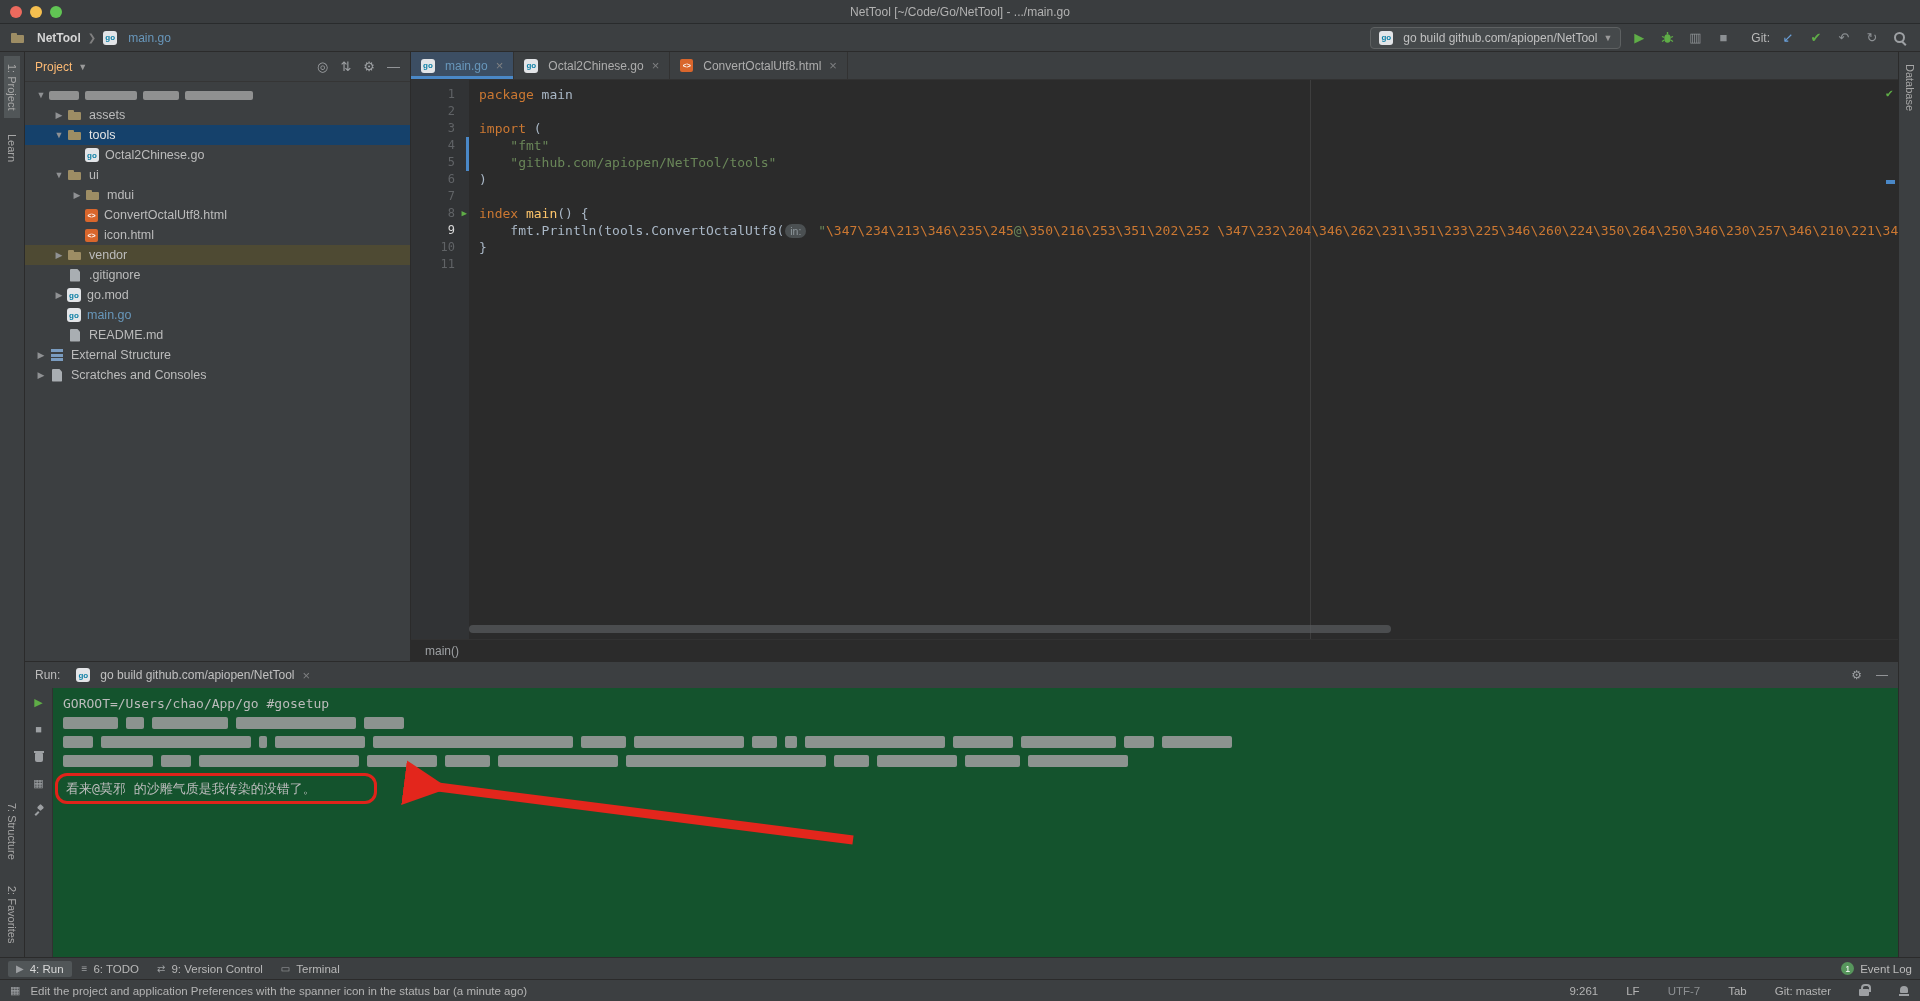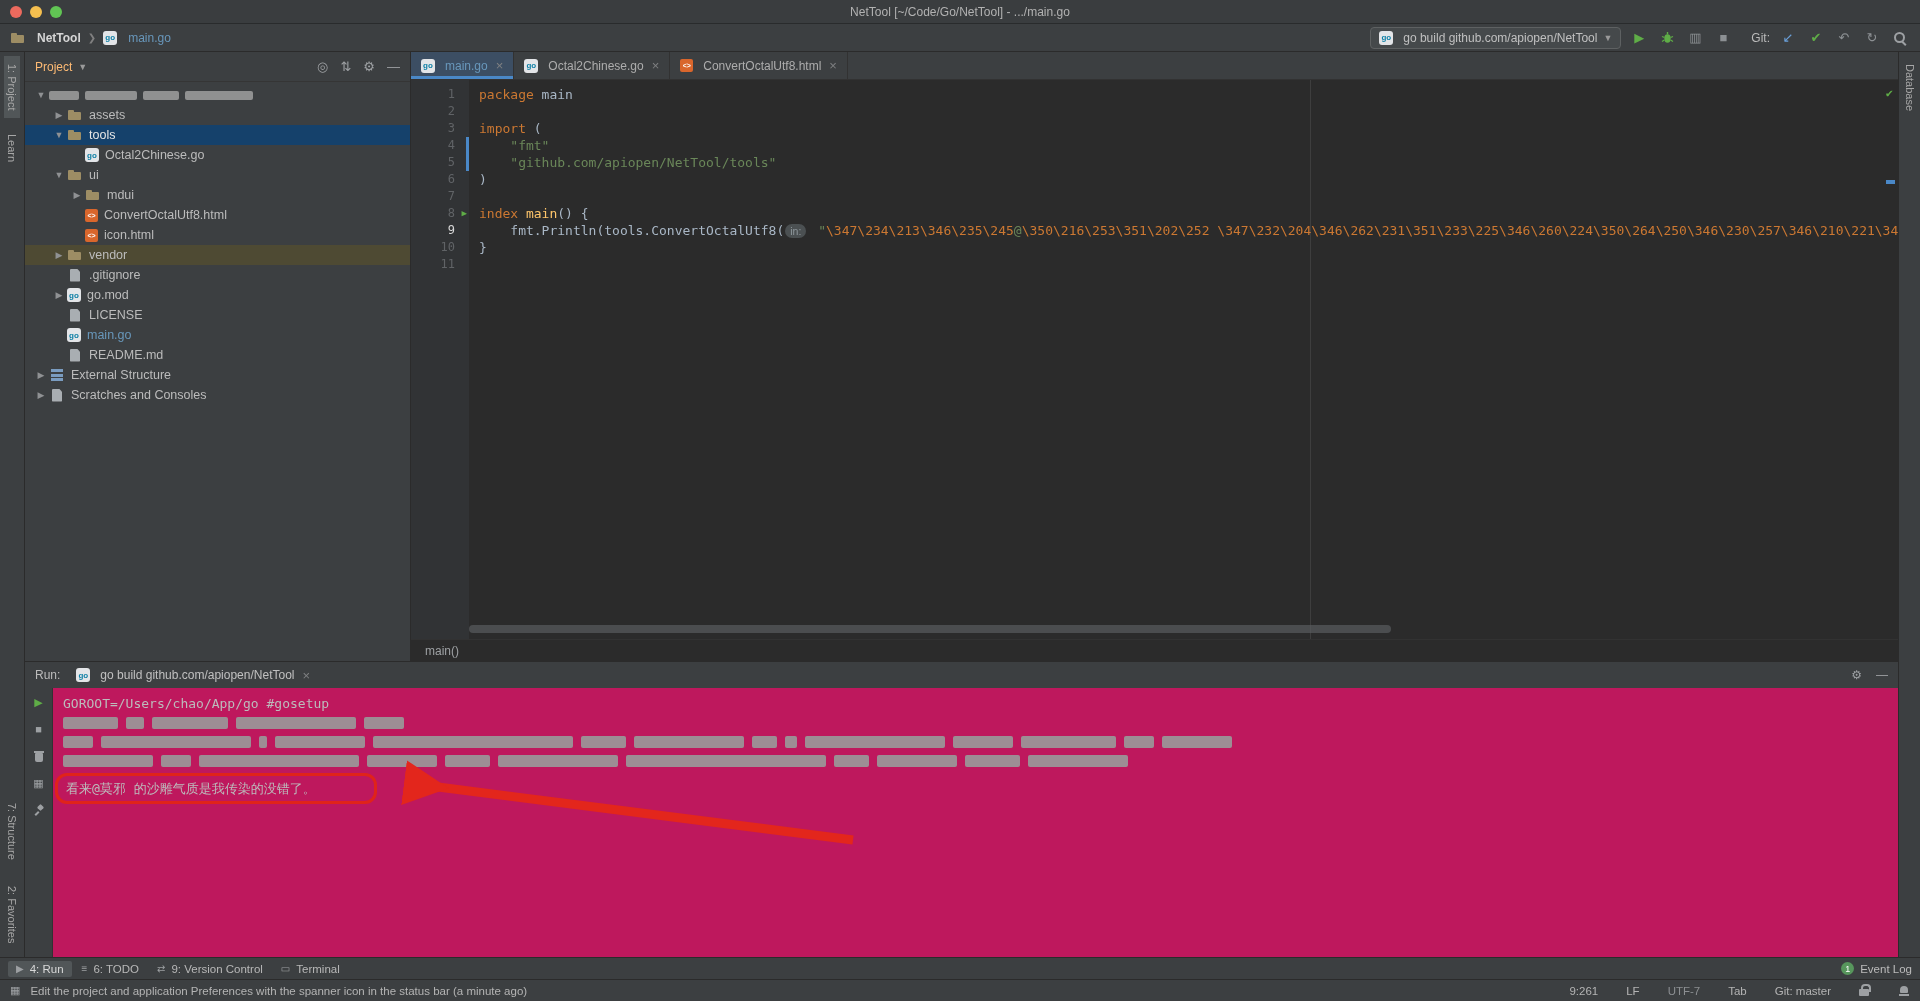--- a/index.html
+++ b/index.html
@@ -107,21 +107,21 @@
 
 
 .run-panel{height:296px;flex:none;background:#3c3f41;border-top:1px solid #2b2b2b;display:flex;flex-direction:column}
 .rp-header{height:26px;display:flex;align-items:center;padding:0 10px;gap:10px;flex:none}
 .rp-tab{display:flex;align-items:center;gap:6px;height:26px;color:#c0c0c0;padding:0 6px}
 .rp-icons{margin-left:auto;display:flex;gap:14px;color:#9da0a3;align-items:center}
 .rp-body{flex:1;display:flex;min-height:0}
 .rp-toolbar{width:28px;flex:none;border-right:1px solid #323232;display:flex;flex-direction:column;align-items:center;padding-top:6px;gap:11px}
 .rpt{width:16px;height:16px;display:flex;align-items:center;justify-content:center;color:#9da0a3;font-size:11px}
 .rpt.play{color:#5fad47}
-.console{flex:1;background:#be185d;position:relative;overflow:hidden;font-family:"DejaVu Sans Mono",monospace;font-size:13px;line-height:19px;padding:6px 10px;color:#bcbcbc}
+.console{flex:1;background:#14532d;position:relative;overflow:hidden;font-family:"DejaVu Sans Mono",monospace;font-size:13px;line-height:19px;padding:6px 10px;color:#bcbcbc}
 .con-line{min-height:19px;display:flex;align-items:center;white-space:pre}
 .redbox{display:inline-block;border:3px solid #e0231a;border-radius:12px;padding:3px 58px 3px 8px;margin:3px 0 3px -8px}
 .arrow-overlay{position:absolute;inset:0;pointer-events:none}
 
 
 .toolbar-bottom{height:22px;background:#3c3f41;border-top:1px solid #2b2b2b;display:flex;align-items:center;padding:0 8px;gap:2px;flex:none;font-size:11.5px}
 .twbtn{display:flex;align-items:center;gap:6px;padding:2px 8px;color:#b8b8b8;border-radius:2px}
 .twbtn.active{background:#515658;color:#d8d8d8}
 .twico{color:#9da0a3;font-size:10px}
 .eventlog{margin-left:auto;display:flex;align-items:center;gap:6px}
@@ -261,25 +261,20 @@
               <span class="ico ico-file"></span>
               <span class="tlabel">.gitignore</span>
             </div>
             <div class="trow" style="padding-left: 26px;">
               <span class="tarrow">▶</span>
               <span class="ico ico-go"></span>
               <span class="tlabel">go.mod</span>
             </div>
             <div class="trow" style="padding-left: 26px;">
               <span class="tarrow"></span>
-              <span class="ico ico-file"></span>
-              <span class="tlabel">LICENSE</span>
-            </div>
-            <div class="trow" style="padding-left: 26px;">
-              <span class="tarrow"></span>
               <span class="ico ico-go"></span>
               <span class="tlabel mod">main.go</span>
             </div>
             <div class="trow" style="padding-left: 26px;">
               <span class="tarrow"></span>
               <span class="ico ico-file"></span>
               <span class="tlabel">README.md</span>
             </div>
             <div class="trow" style="padding-left: 8px;">
               <span class="tarrow">▶</span>

